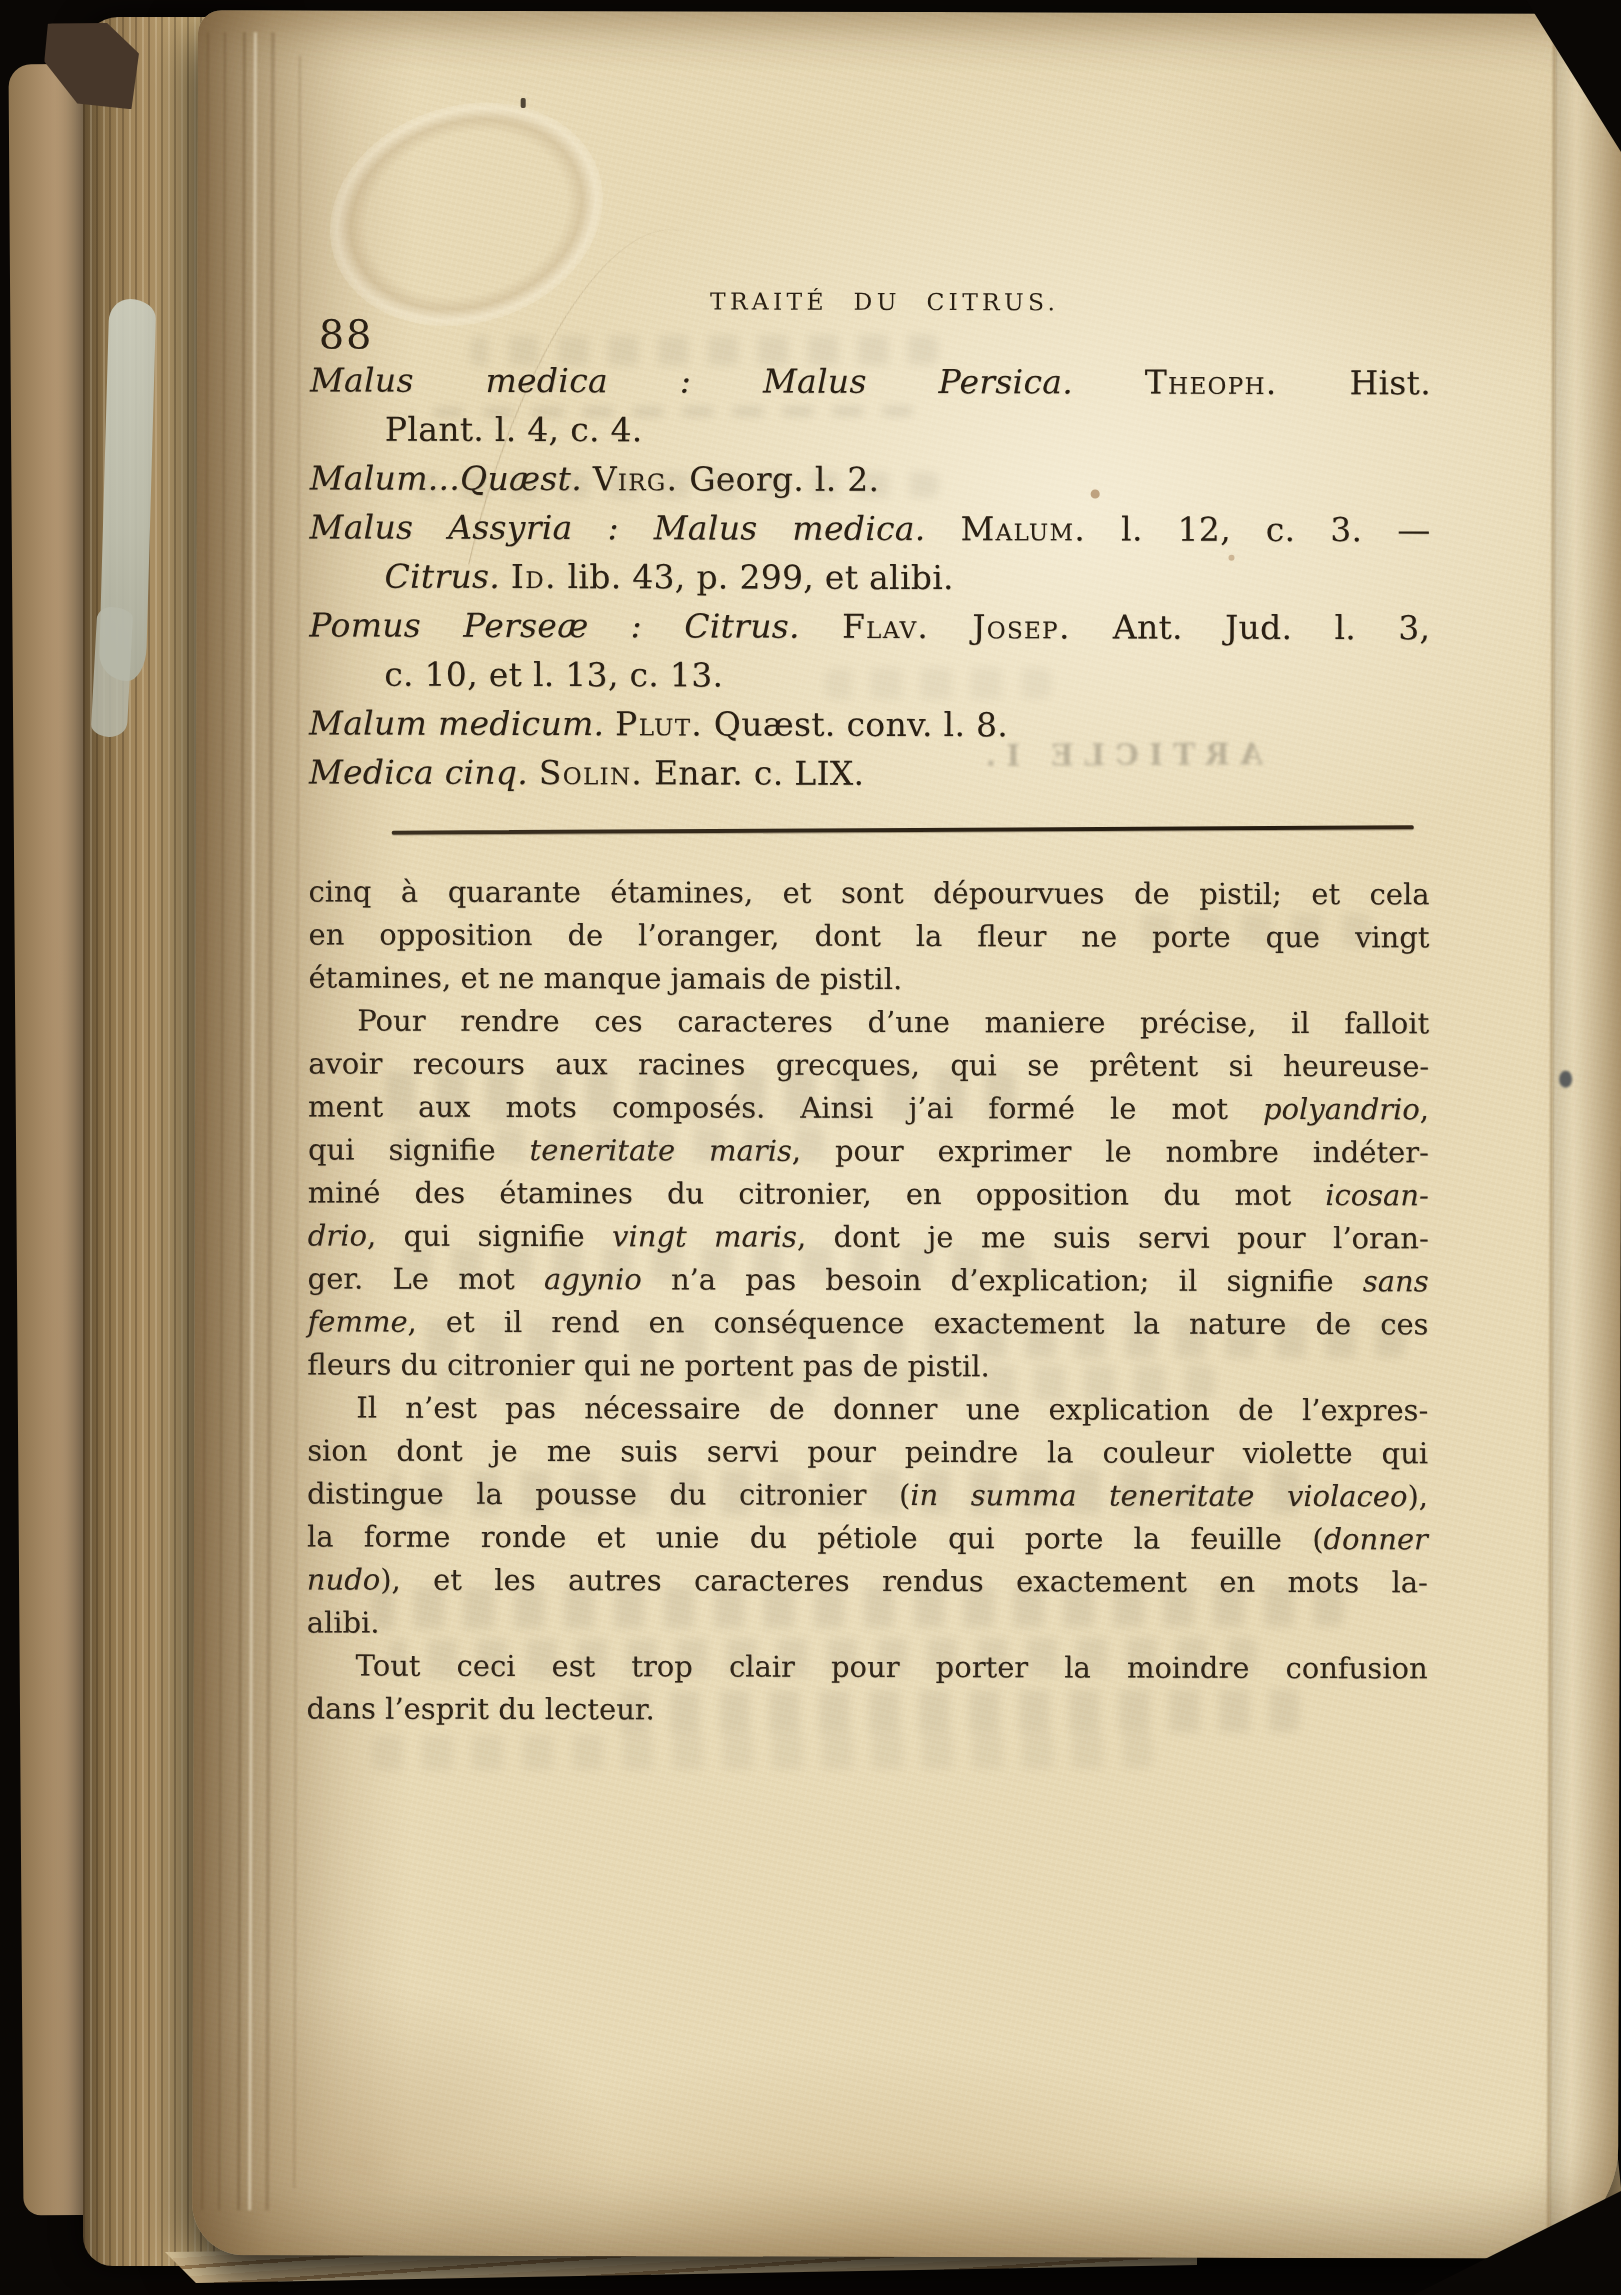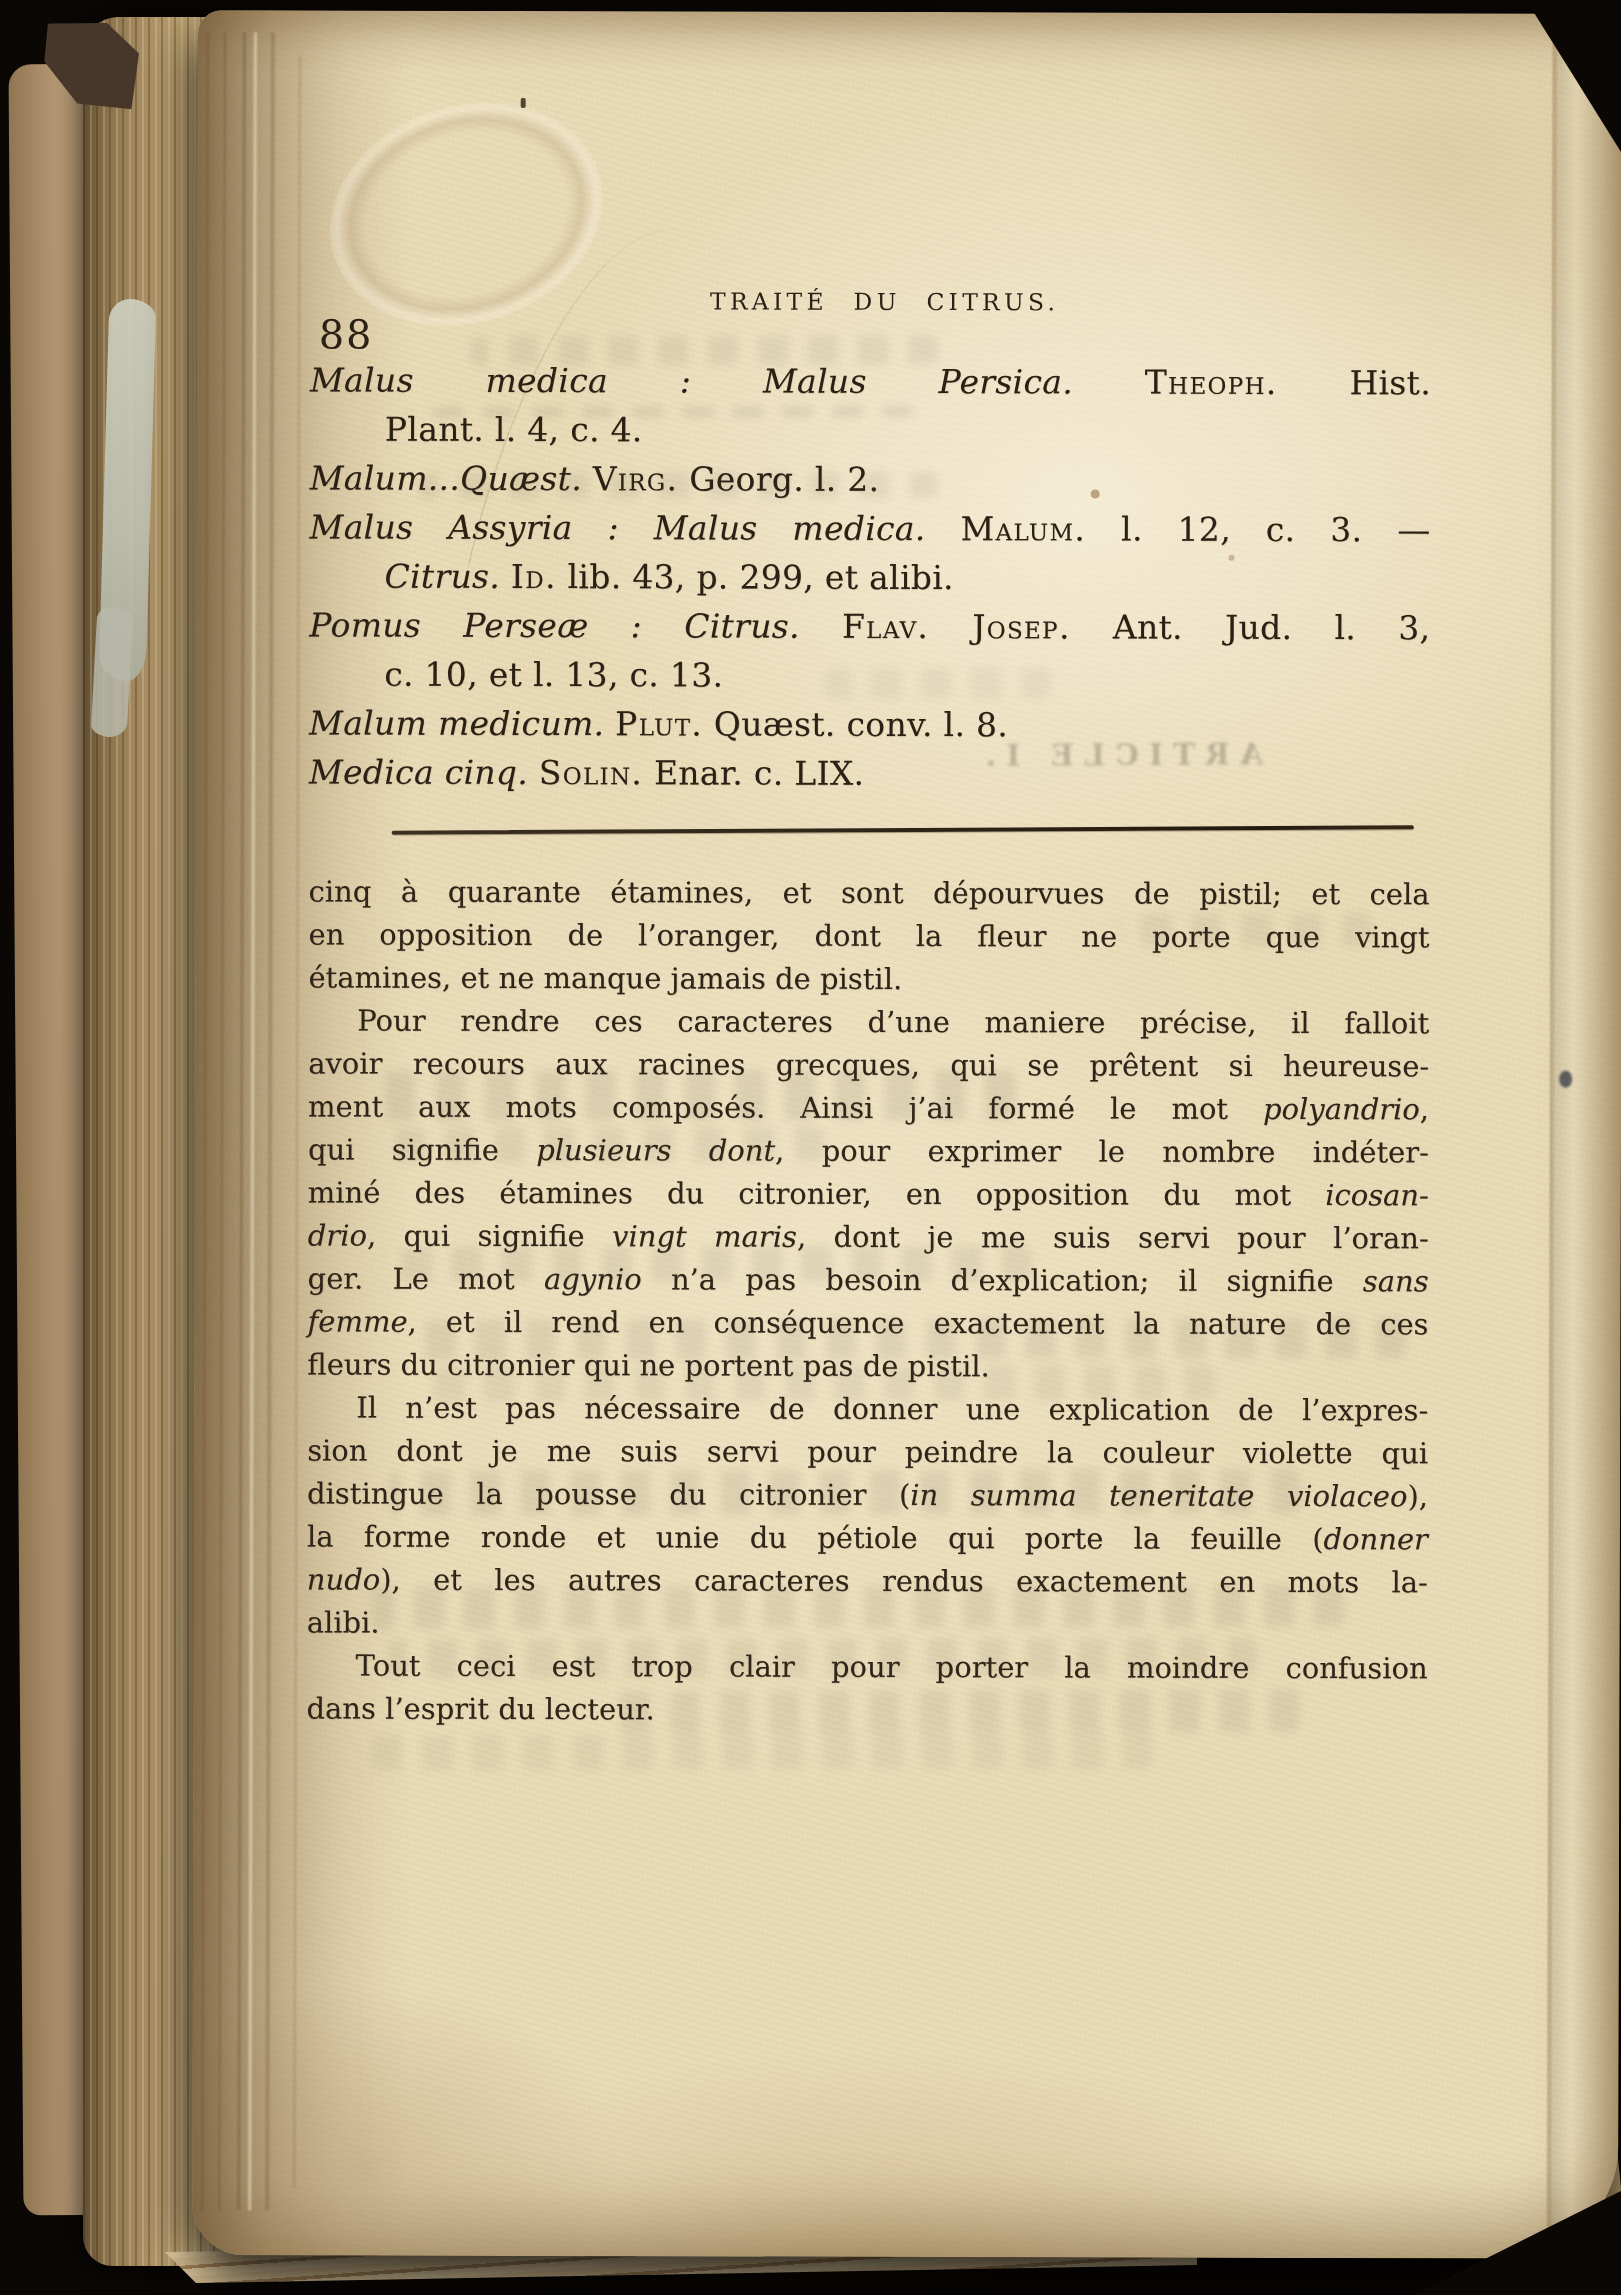--- a/index.html
+++ b/index.html
@@ -210,21 +210,21 @@
     <div class="body-text">
         <div>
           <div class="line jst"><span class="r">cinq à quarante étamines, et sont dépourvues de pistil; et cela</span></div>
           <div class="line jst"><span class="r">en opposition de l’oranger, dont la fleur ne porte que vingt</span></div>
           <div class="line"><span class="r">étamines, et ne manque jamais de pistil.</span></div>
         </div>
         <div>
           <div class="line jst pind"><span class="r">Pour rendre ces caracteres d’une maniere précise, il falloit</span></div>
           <div class="line jst"><span class="r">avoir recours aux racines grecques, qui se prêtent si heureuse-</span></div>
           <div class="line jst"><span class="r">ment aux mots composés. Ainsi j’ai formé le mot </span><span class="i">polyandrio</span><span class="r">,</span></div>
-          <div class="line jst"><span class="r">qui signifie </span><span class="i">plusieurs dont</span><span class="r">, pour exprimer le nombre indéter-</span></div>
+          <div class="line jst"><span class="r">qui signifie </span><span class="i">teneritate maris</span><span class="r">, pour exprimer le nombre indéter-</span></div>
           <div class="line jst"><span class="r">miné des étamines du citronier, en opposition du mot </span><span class="i">icosan-</span></div>
           <div class="line jst"><span class="i">drio</span><span class="r">, qui signifie </span><span class="i">vingt maris</span><span class="r">, dont je me suis servi pour l’oran-</span></div>
           <div class="line jst"><span class="r">ger. Le mot </span><span class="i">agynio</span><span class="r"> n’a pas besoin d’explication; il signifie </span><span class="i">sans</span></div>
           <div class="line jst"><span class="i">femme</span><span class="r">, et il rend en conséquence exactement la nature de ces</span></div>
           <div class="line"><span class="r">fleurs du citronier qui ne portent pas de pistil.</span></div>
         </div>
         <div>
           <div class="line jst pind"><span class="r">Il n’est pas nécessaire de donner une explication de l’expres-</span></div>
           <div class="line jst"><span class="r">sion dont je me suis servi pour peindre la couleur violette qui</span></div>
           <div class="line jst"><span class="r">distingue la pousse du citronier (</span><span class="i">in summa teneritate violaceo</span><span class="r">),</span></div>

